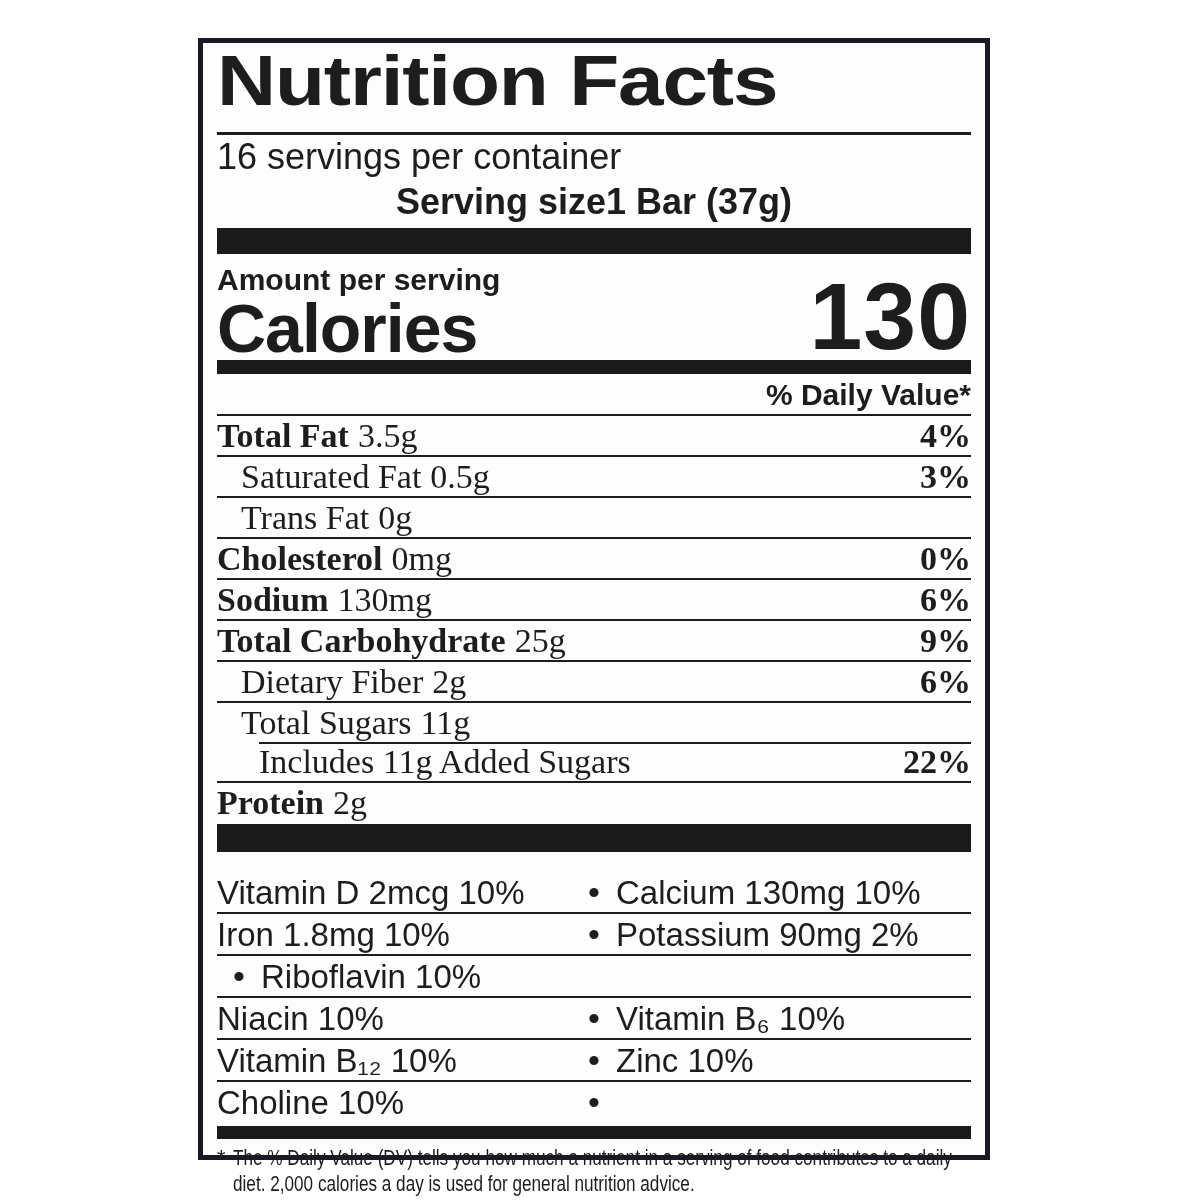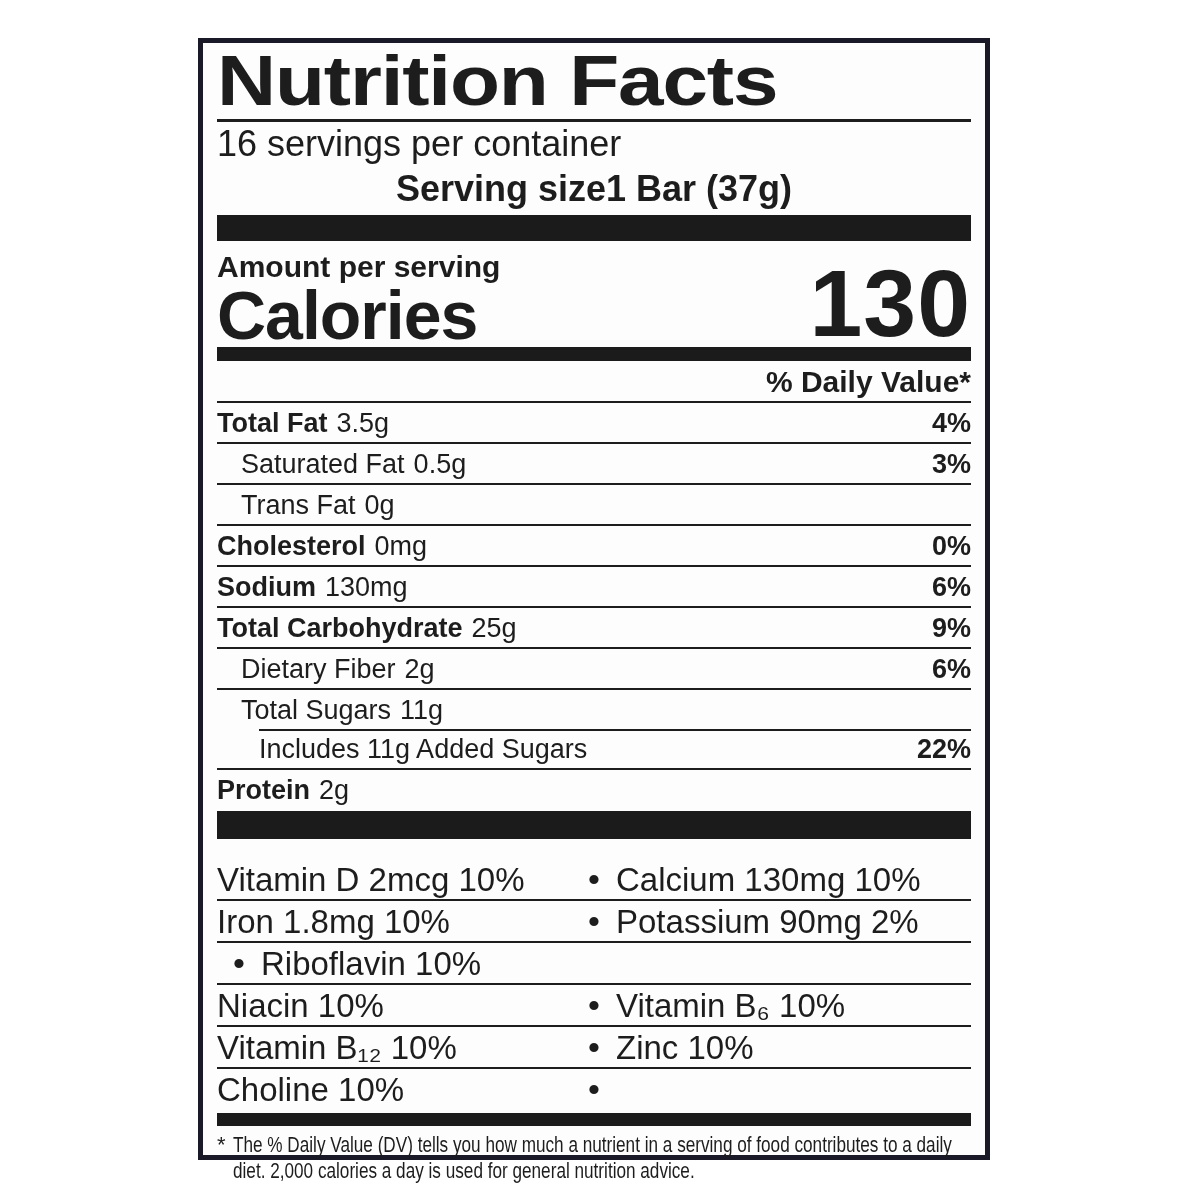--- a/index.html
+++ b/index.html
@@ -14,21 +14,21 @@
 
   .label {
     position: absolute; left: 198px; top: 38px;
     width: 792px; height: 1122px;
     background: #fdfdfd;
     border: 5px solid #191927;
     padding: 4px 14px 0 14px;
   }
 
   
-  .title-row { border-bottom: 3px solid #1d1d1d; padding-bottom: 4px; }
+  .title-row { border-bottom: 3px solid #1d1d1d; padding-bottom: 17px; }
   .title-text {
     display: inline-block;
     font-size: 70px; font-weight: bold; line-height: 68px;
     letter-spacing: -1px; white-space: nowrap;
     transform: scaleX(1.17); transform-origin: 0 50%;
   }
 
   .servings-line { font-size: 36px; line-height: 44px; }
   .serving-size-line {
     display: flex; justify-content: center; align-items: baseline;
@@ -52,21 +52,21 @@
 
   .dv-header {
     text-align: right; font-weight: bold; font-size: 30px;
     padding: 6px 0 4px 0; line-height: 30px;
   }
 
   
   .nrow {
     display: flex; justify-content: space-between; align-items: baseline;
     border-top: 2px solid #1d1d1d;
-    font-size: 27px; line-height: 34px; padding: 3px 0 2px 0;
+    font-size: 34px; line-height: 34px; padding: 3px 0 2px 0; font-family: Liberation Serif, serif;
   }
   .nrow .left { white-space: nowrap; }
   .nrow .nname.b { font-weight: bold; }
   .nrow .amt { margin-left: 9px; }
   .nrow .ndv { font-weight: bold; }
   .nrow.ind1 .left { padding-left: 24px; }
   .nrow.ind2 .left { padding-left: 42px; }
   .nrow.inset-sep { border-top: none; position: relative; }
   .nrow.inset-sep::before {
     content: ""; position: absolute; top: 0; left: 42px; right: 0;

